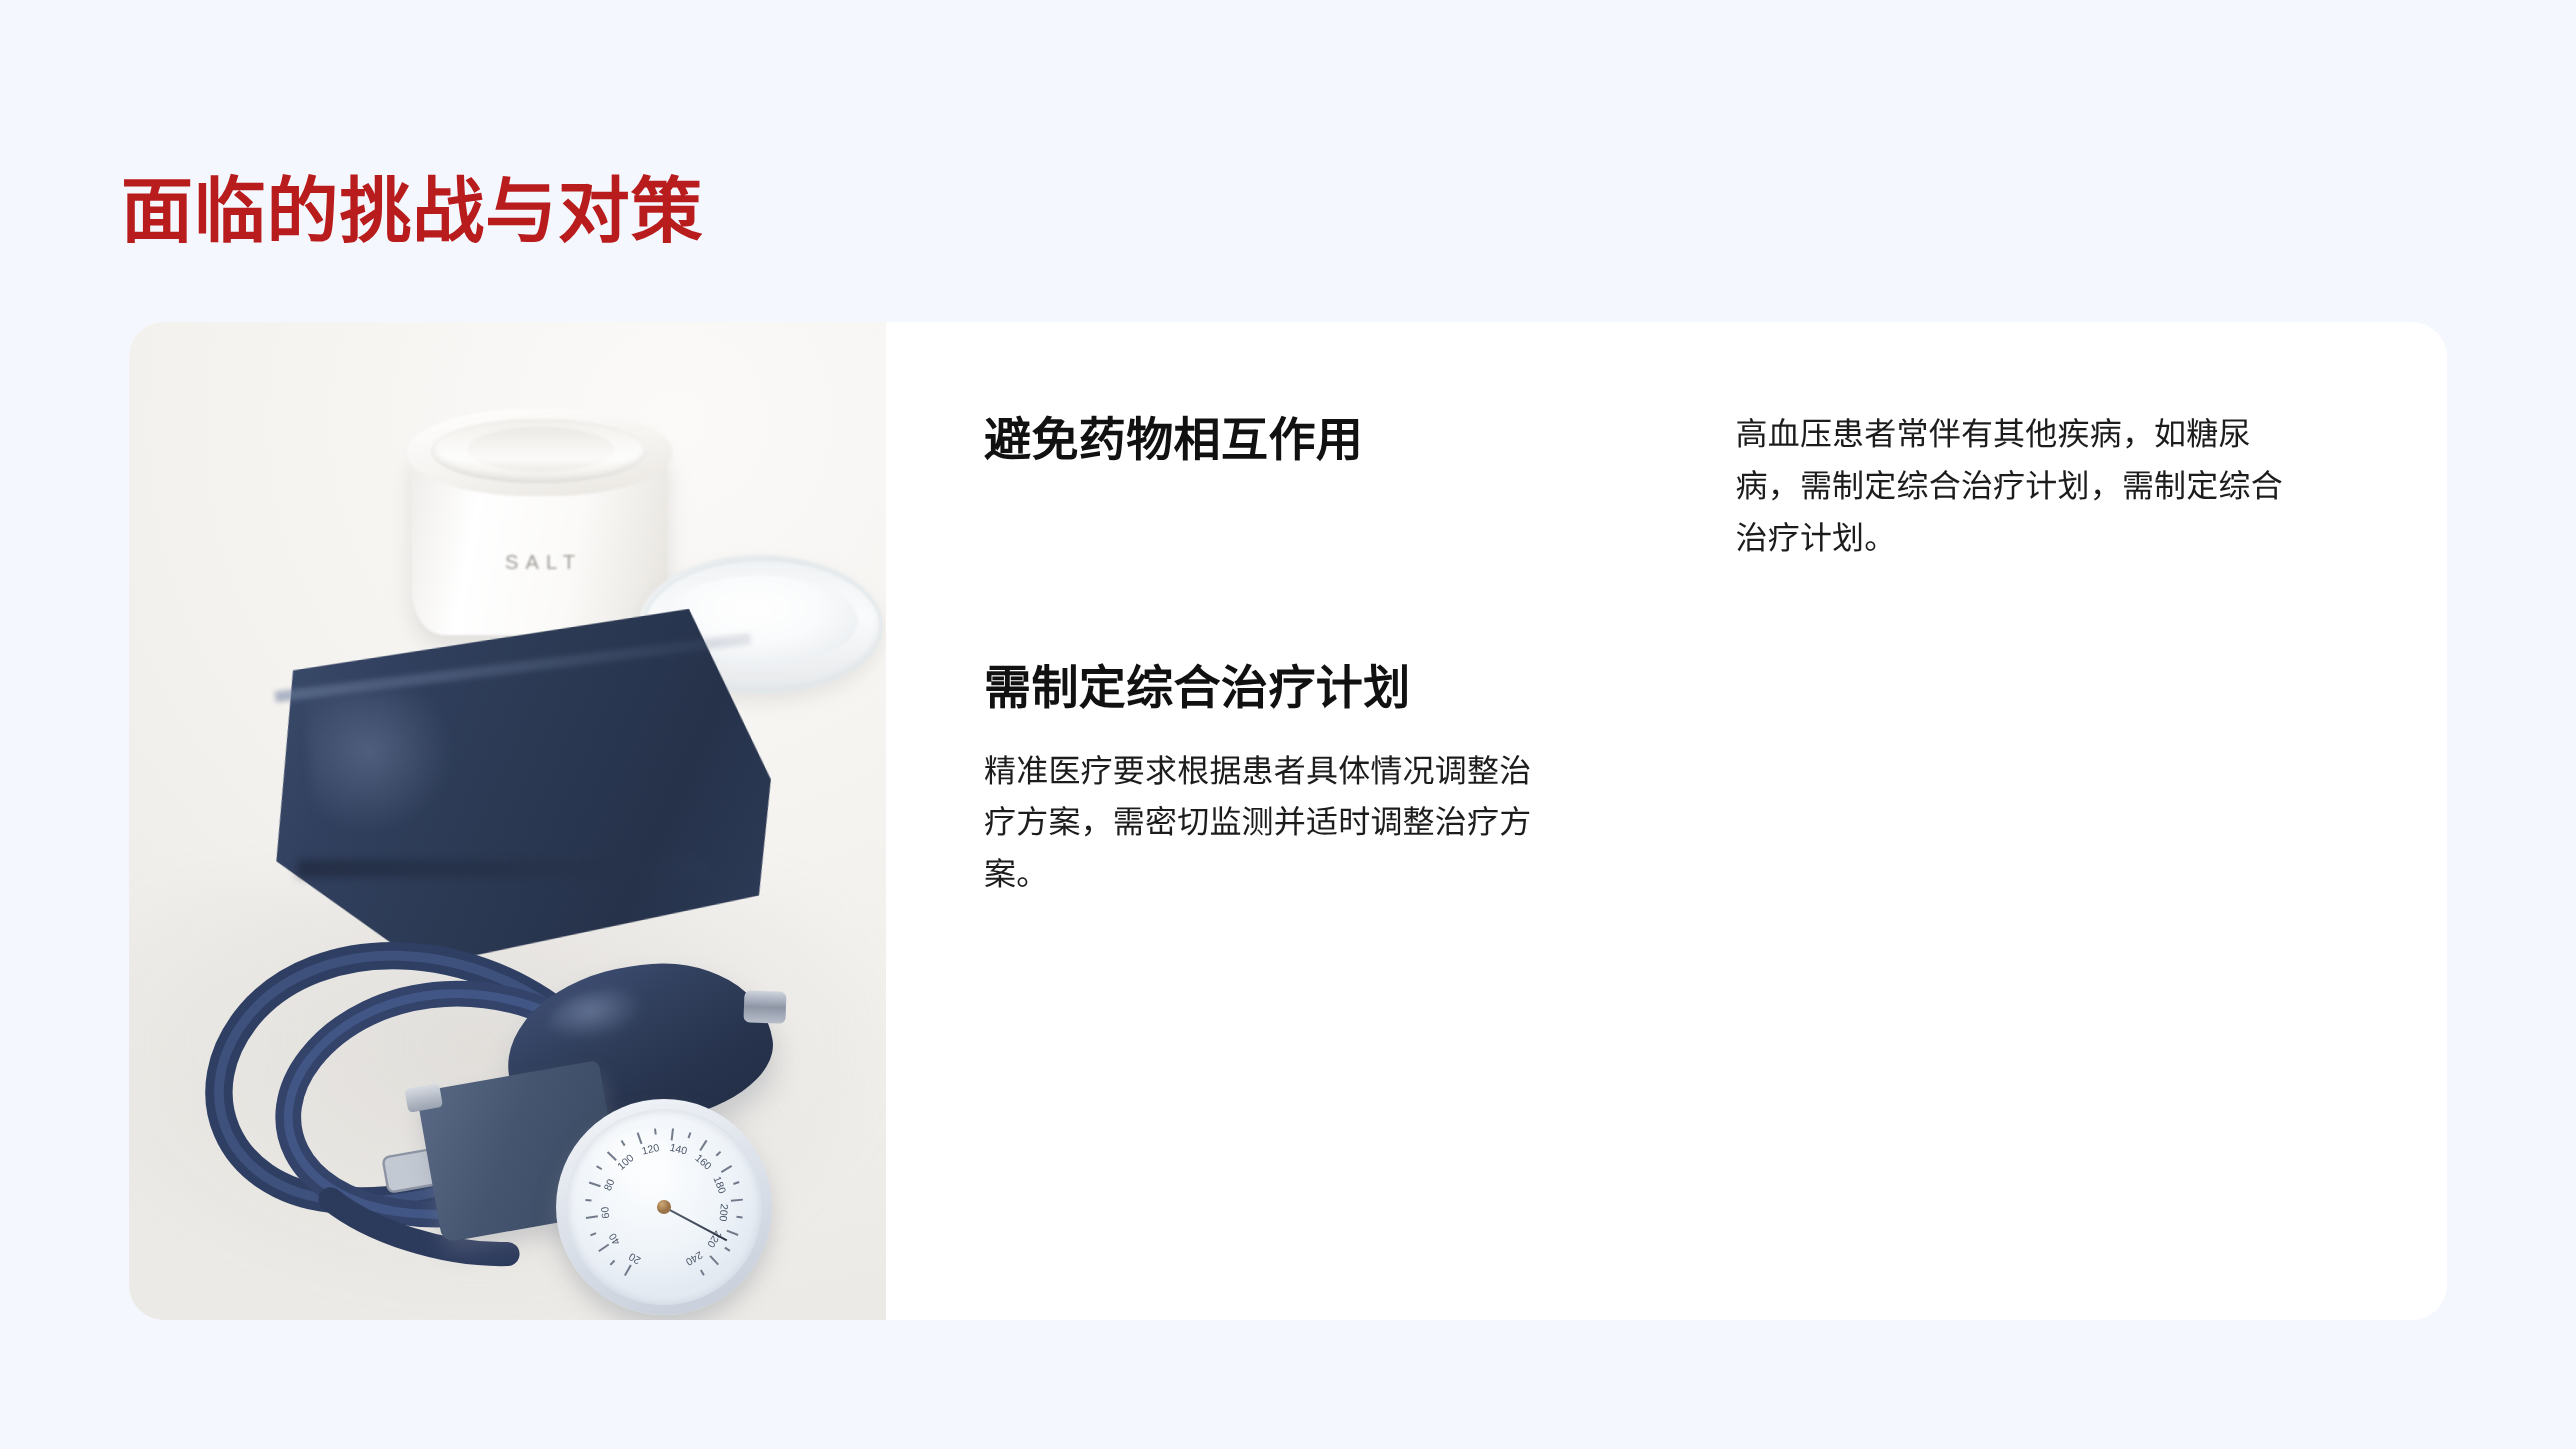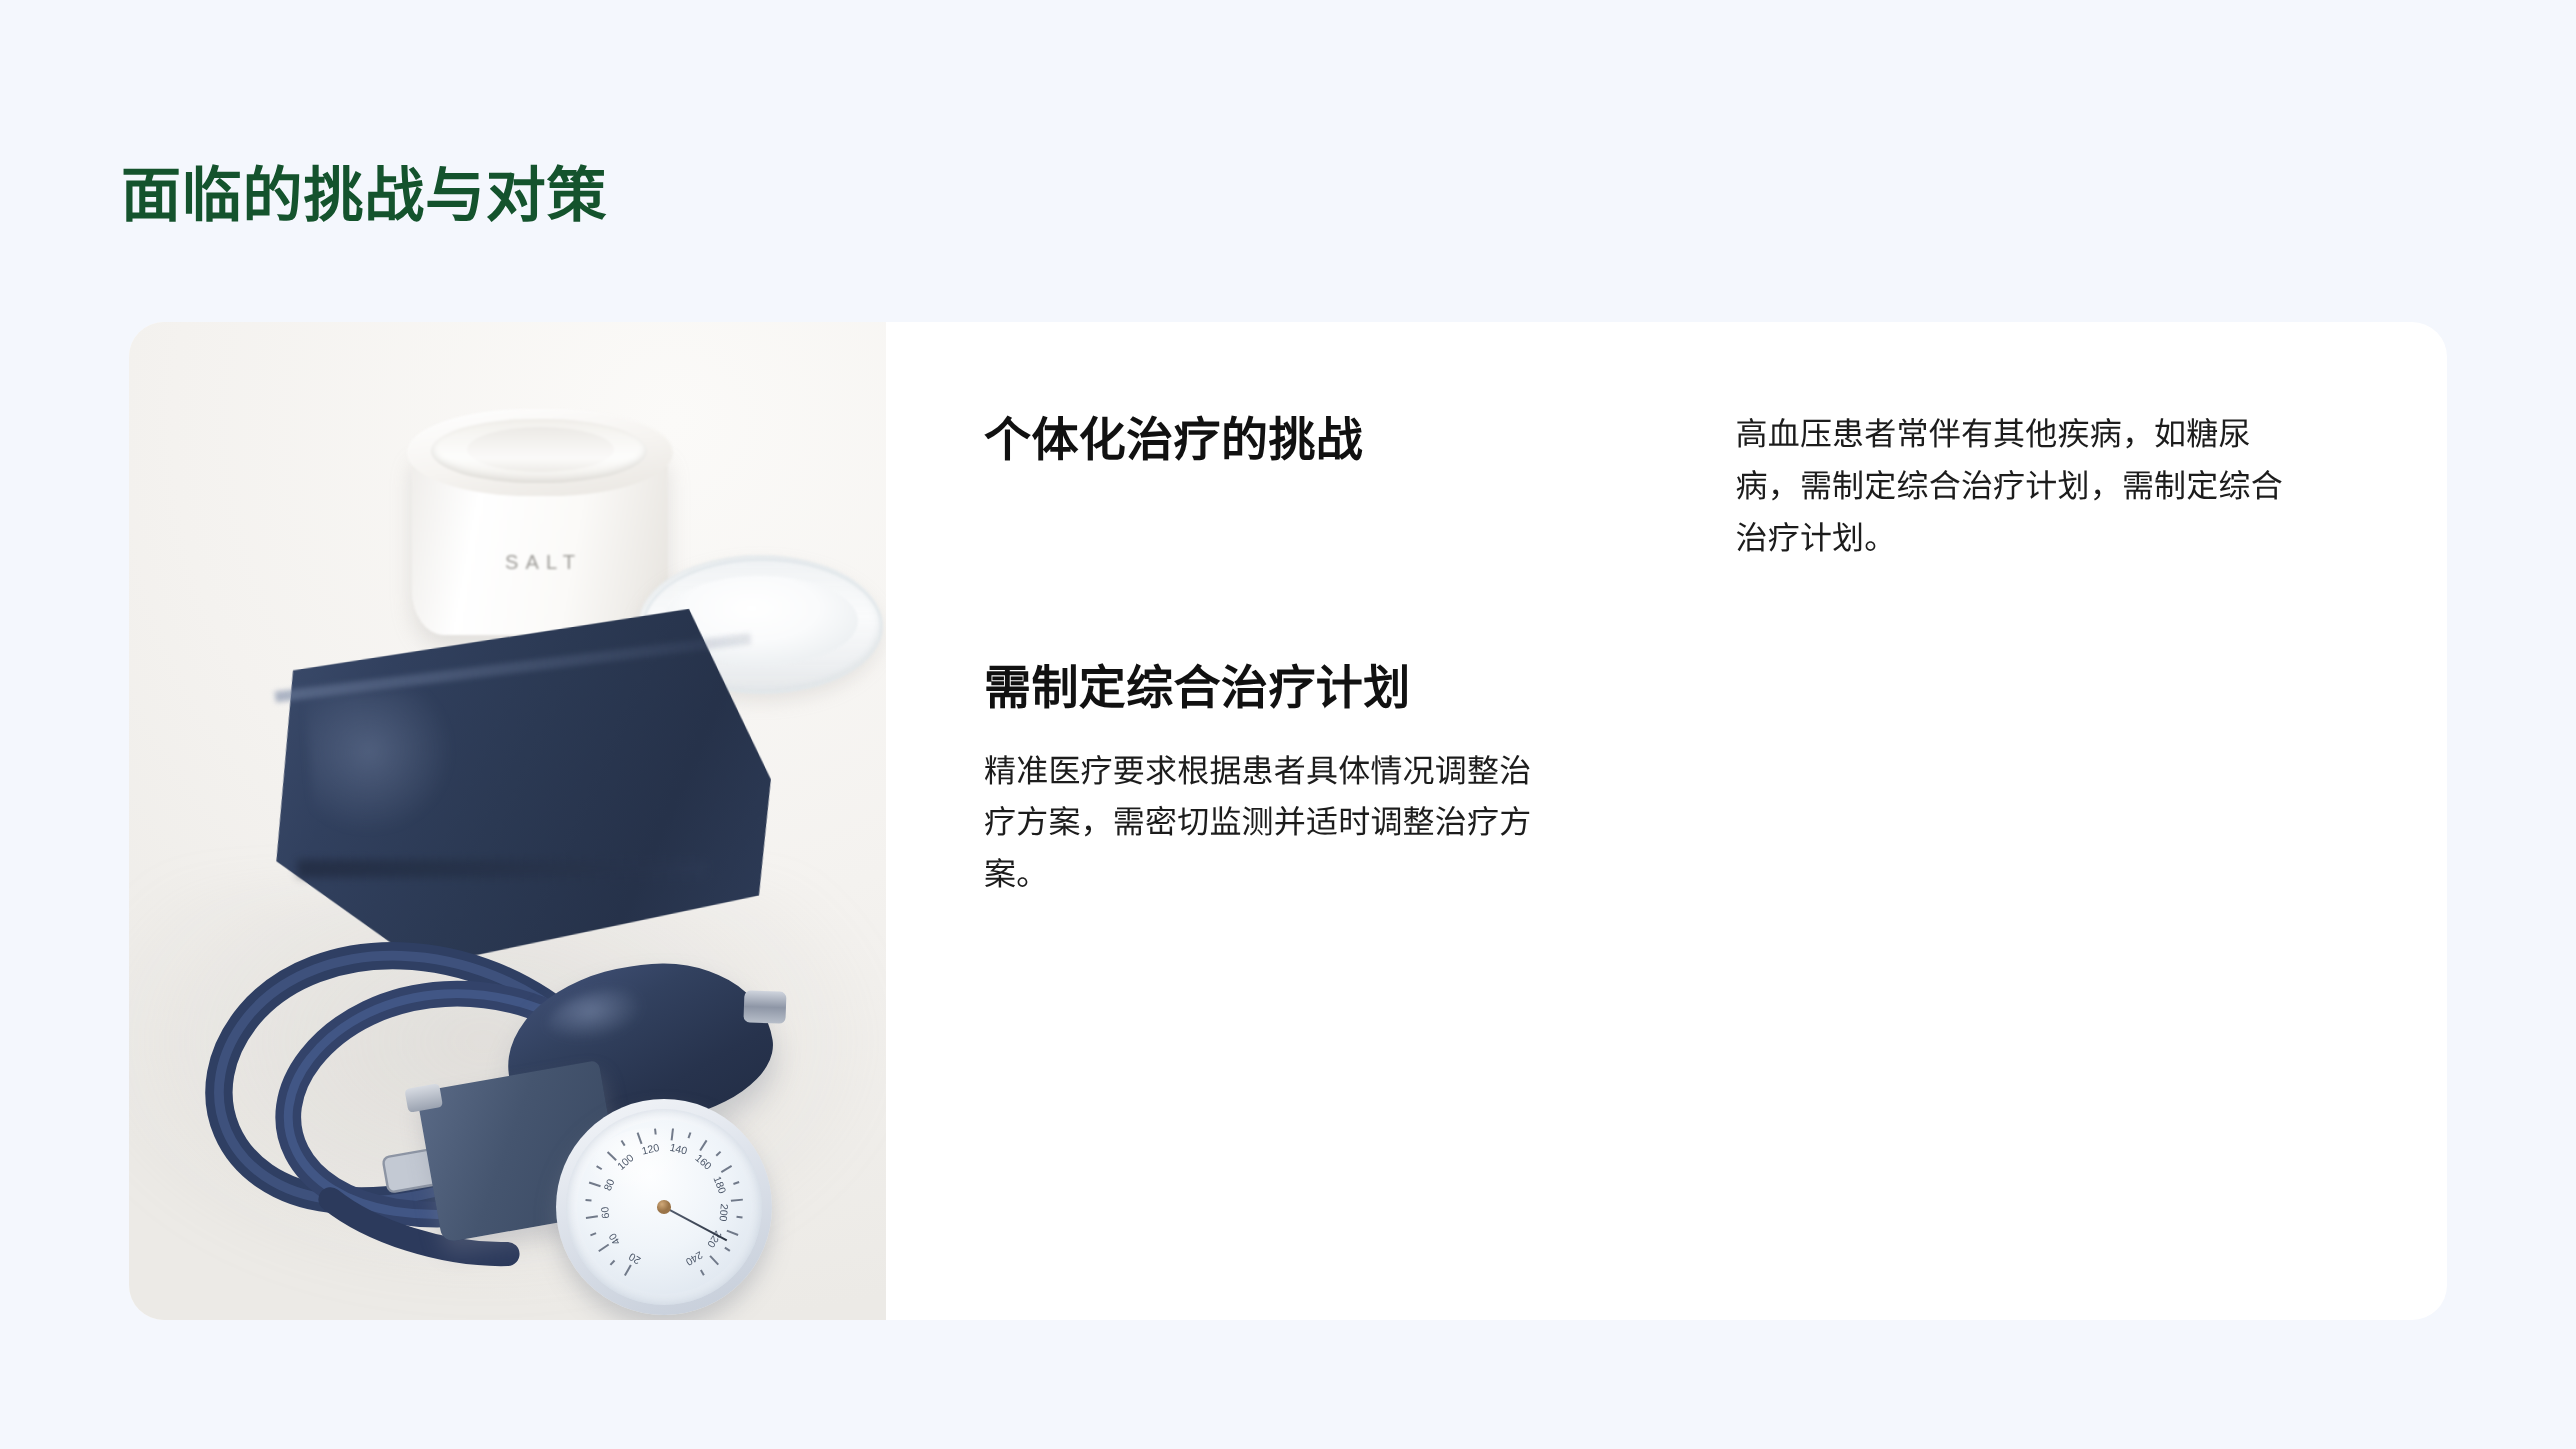--- a/index.html
+++ b/index.html
@@ -21,24 +21,24 @@
     position: absolute;
     inset: 0;
     background: #f4f7fd;
   }
 
   
   .slide-title {
     position: absolute;
     left: 121px;
     top: 121px;
-    font-size: 60px;
+    font-size: 72px;
     font-weight: 700;
     line-height: 1.18;
-    color: #14532d;
+    color: #b91c1c;
     letter-spacing: 0.8px;
     white-space: nowrap;
   }
 
   
   .content-card {
     position: absolute;
     left: 129px;
     top: 322px;
     width: 2318px;
@@ -507,21 +507,21 @@
           </div>
         <div class="needle"></div>
         <div class="hub"></div>
       </div>
     </div>
 
     <div class="text-pane">
       <div class="cards-grid">
 
         <div class="info-card">
-          <div class="info-title">个体化治疗的挑战</div>
+          <div class="info-title">避免药物相互作用</div>
         </div>
 
 
         <div class="info-card">
           <p class="info-body">高血压患者常伴有其他疾病，如糖尿病，需制定综合治疗计划，需制定综合治疗计划。</p>
         </div>
 
         <div class="info-card">
           <div class="info-title">需制定综合治疗计划</div>
           <p class="info-body">精准医疗要求根据患者具体情况调整治疗方案，需密切监测并适时调整治疗方案。</p>

